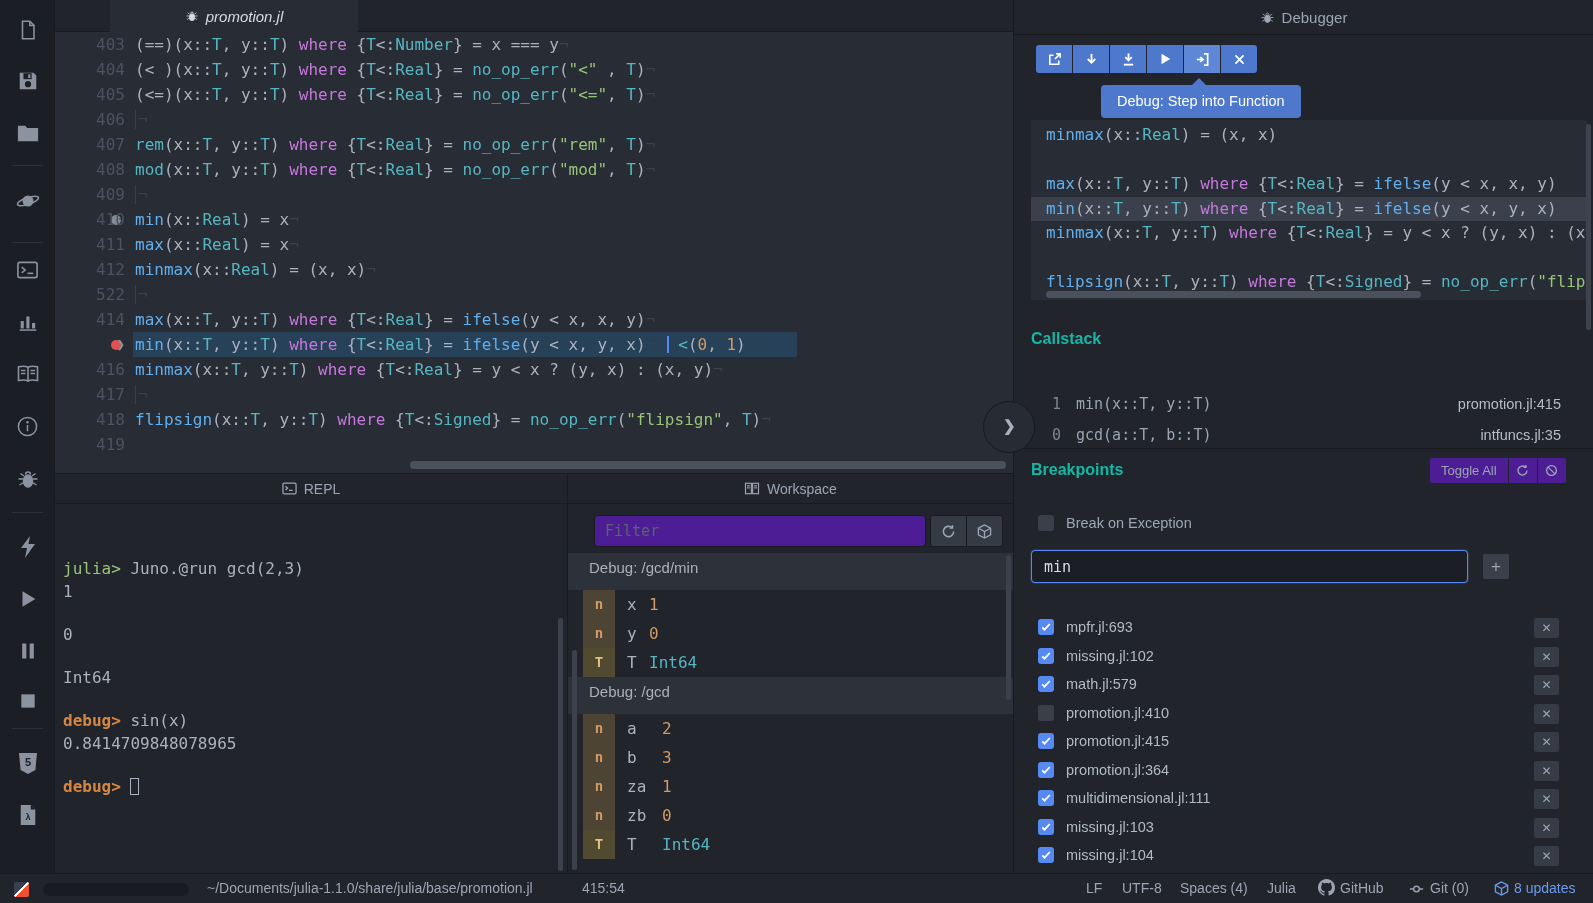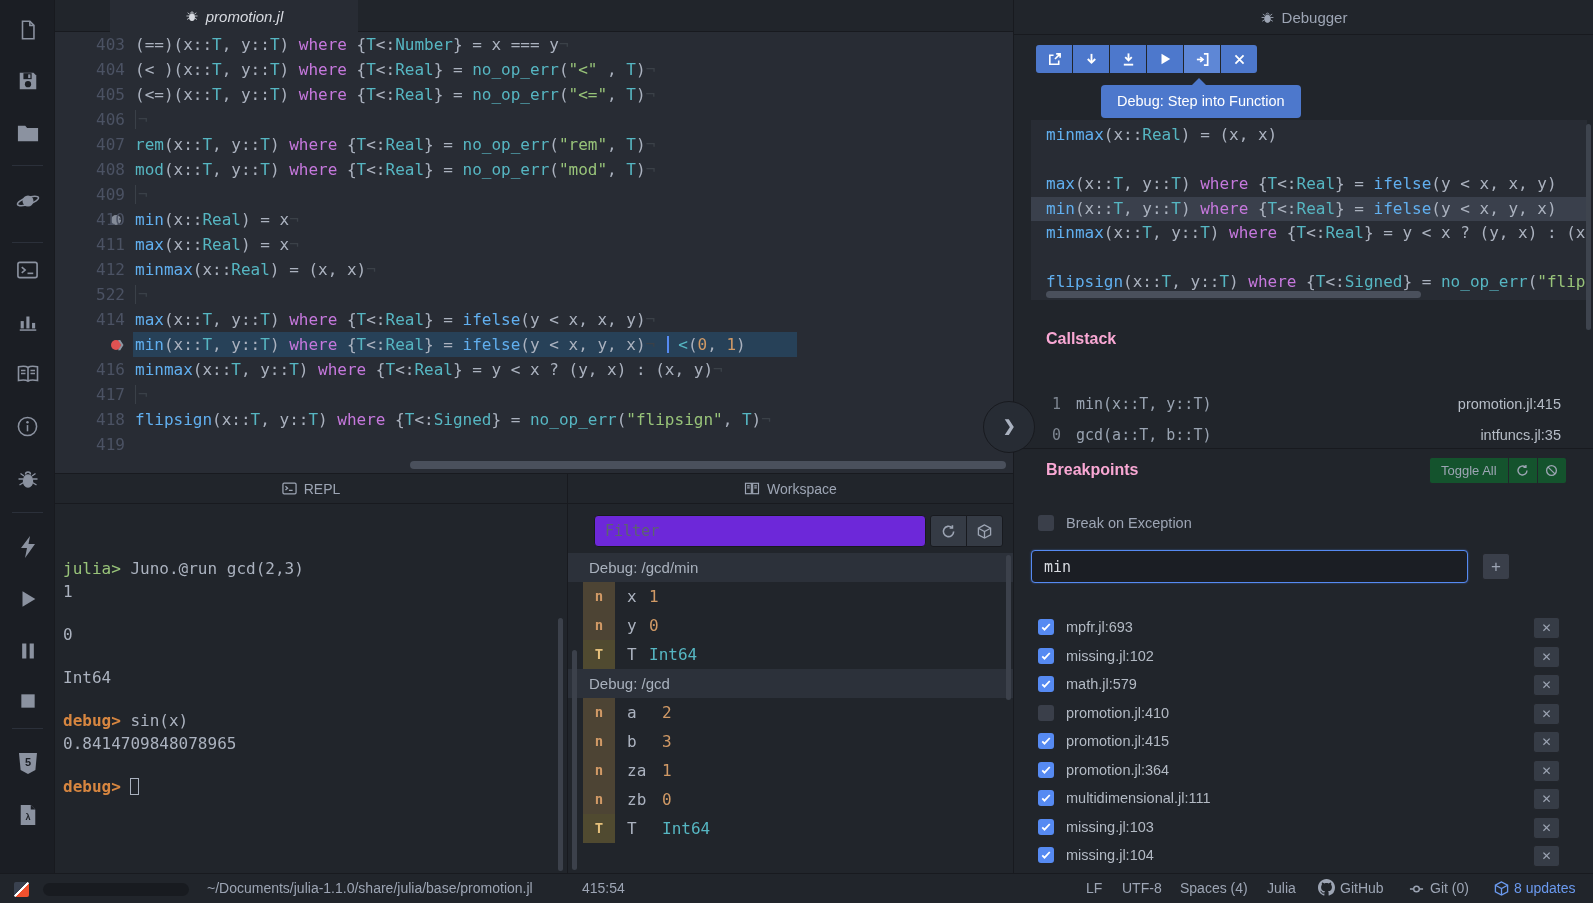--- a/index.html
+++ b/index.html
@@ -46,27 +46,27 @@
   .repl-body { position:absolute; left:0; top:30px; right:0; bottom:0; padding:53px 10px 0 8px;
                font-family:"DejaVu Sans Mono",monospace; font-size:16px; line-height:23px; color:#abb2bf; }
   .repl-block { margin-bottom:20px; white-space:pre; }
   .prompt-julia { color:#98c379; font-weight:normal; }
   .prompt-debug { color:#d78640; font-weight:bold; }
   .repl-cursor { display:inline-block; width:9px; height:17px; border:1px solid #aab2bf; vertical-align:-3px; }
 
   .workspace { position:absolute; left:567px; top:473px; width:446px; height:400px;
                background:#21252b; border-top:1px solid #181a1f; border-left:1px solid #181a1f; overflow:hidden; }
   .ws-filter { position:absolute; left:26px; top:41px; width:332px; height:32px;
-               background:#6d28d9; border:1px solid #181a1f; border-radius:4px; color:#abb2bf;
+               background:#4c1d95; border:1px solid #181a1f; border-radius:4px; color:#abb2bf;
                font-family:"DejaVu Sans Mono",monospace; font-size:15px; padding:0 10px; outline:none; }
   .ws-filter::placeholder { color:#5c6370; }
   .ws-btn { position:absolute; top:41px; width:37px; height:32px; background:#353b45;
             border:1px solid #181a1f; display:flex; align-items:center; justify-content:center; color:#9da5b4; }
   .ws-sections { position:absolute; left:0; top:79px; right:0; bottom:0; }
-  .ws-sec-header { height:29px; line-height:29px; background:#2c313a; color:#a9b1bd;
+  .ws-sec-header { height:37px; line-height:29px; background:#2c313a; color:#a9b1bd;
                    font-size:15px; padding-left:21px; }
   .ws-row { position:relative; height:29px; line-height:29px;
             font-family:"DejaVu Sans Mono",monospace; font-size:16px; }
   .ws-badge { position:absolute; left:15px; top:0; width:32px; height:29px; text-align:center;
               font-size:14px; font-weight:bold; font-family:"DejaVu Sans Mono",monospace; }
   .badge-n { background:#4d4434; color:#d19a66; } .badge-T { background:#504a30; color:#e5c07b; }
   .ws-name { position:absolute; left:59px; color:#abb2bf; }
   .ws-val  { position:absolute; }
   .val-num { color:#d19a66; } .val-type { color:#56b6c2; }
 
@@ -86,28 +86,28 @@
   .tooltip { position:absolute; left:87px; top:85px; height:33px; line-height:33px; padding:0 16px;
              background:#4d78cc; color:#fff; font-size:14.5px; border-radius:4px; z-index:5; }
   .tooltip:before { content:""; position:absolute; top:-7px; left:91px;
                     border-left:7px solid transparent; border-right:7px solid transparent;
                     border-bottom:7px solid #4d78cc; }
   .dbg-code { position:absolute; left:17px; top:120px; width:556px; height:180px;
               background:#282c34; overflow:hidden; }
   .dline { position:relative; height:24.5px; line-height:24.5px; white-space:pre; padding-left:15px;
            font-family:"DejaVu Sans Mono",monospace; font-size:16px; }
   .dline.cur { background:#3a404c; }
-  .dbg-section-title { position:absolute; left:32px; font-size:16px; font-weight:bold; color:#f9a8d4; }
+  .dbg-section-title { position:absolute; left:17px; font-size:16px; font-weight:bold; color:#14b8a6; }
   .cs-row { position:absolute; left:0; width:100%; height:28px; line-height:28px; }
   .cs-level { position:absolute; left:38px; color:#7d8590; font-family:"DejaVu Sans Mono",monospace; font-size:15px; }
   .cs-fn { position:absolute; left:62px; color:#9aa4b2; font-family:"DejaVu Sans Mono",monospace; font-size:15px; }
   .cs-loc { position:absolute; right:32px; color:#b6bdc7; font-size:14.5px; }
   .dbg-div { position:absolute; left:0; width:100%; border-top:1px solid #181a1f; }
   .btn-group { position:absolute; display:flex; }
-  .gbtn { height:27px; background:#14532d; border:1px solid #22252b; color:#9da5b4; font-size:13px;
+  .gbtn { height:27px; background:#4c1d95; border:1px solid #22252b; color:#9da5b4; font-size:13px;
           display:flex; align-items:center; justify-content:center;text-align:center; }
   .gbtn + .gbtn { border-left:none; }
   .gbtn:first-child { border-radius:3px 0 0 3px; } .gbtn:last-child { border-radius:0 3px 3px 0; }
   .checkbox { position:absolute; width:16px; height:16px; border-radius:3px; }
   .cb-off { background:#3a3f4a; } .cb-on { background:#568af2; display:flex; align-items:center; justify-content:center; }
   .bp-input { position:absolute; left:17px; top:550px; width:437px; height:33px; background:#1b1e24;
               border:1px solid #568af2; border-radius:4px; color:#d7dae0; outline:none;
               font-family:"DejaVu Sans Mono",monospace; font-size:15px; padding:0 12px;
               box-shadow:0 0 2px rgba(86,138,242,.6); }
   .plus-btn { position:absolute; left:468px; top:553px; width:28px; height:27px; background:#3a3f4a;

